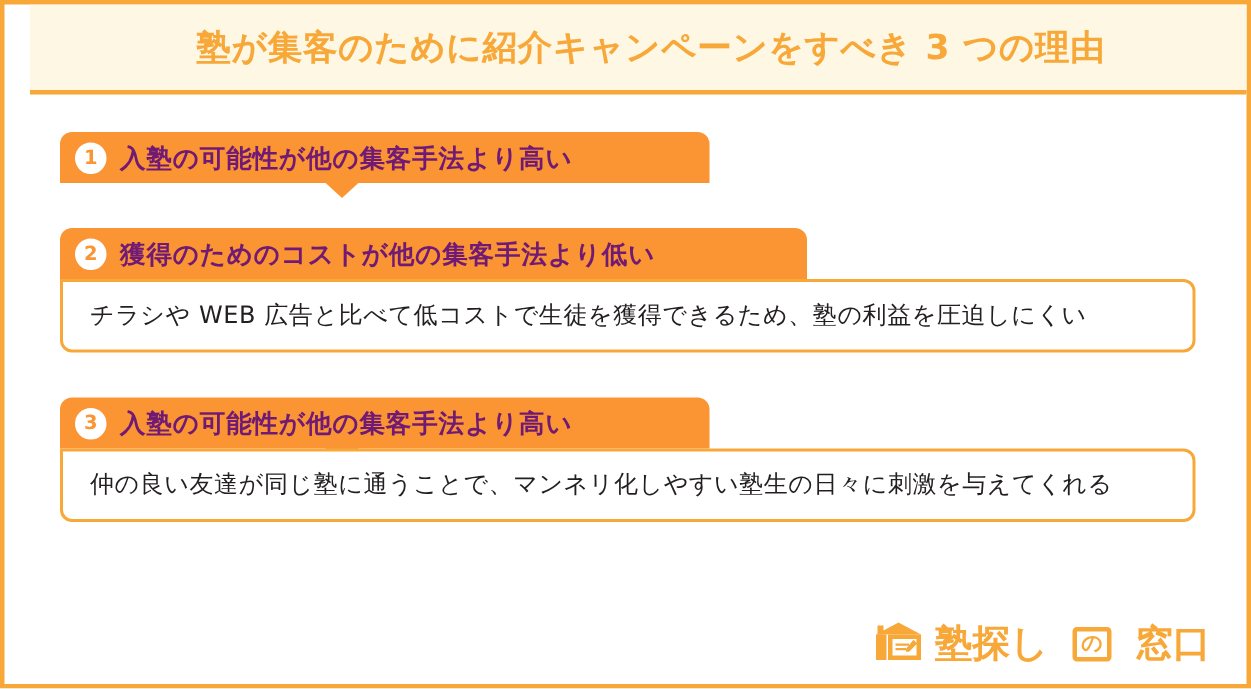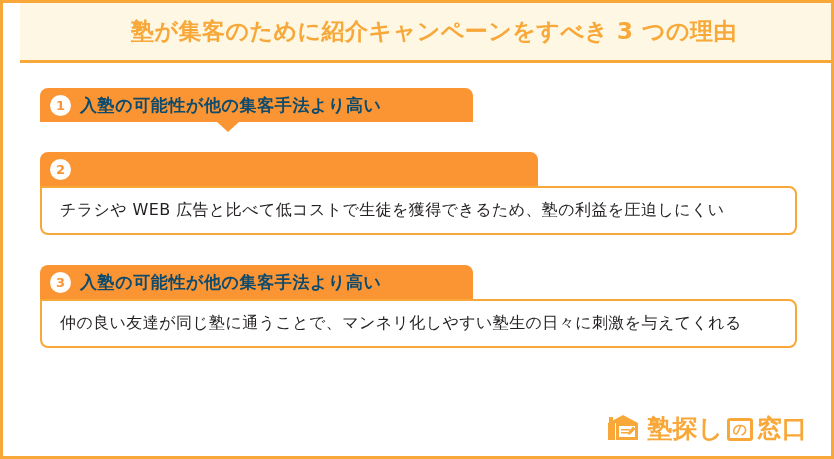--- a/index.html
+++ b/index.html
@@ -79,21 +79,21 @@
     background: #ffffff;
     color: #fb9432;
     font-size: 13px;
     font-weight: bold;
     line-height: 21px;
     text-align: center;
     margin-right: 9px;
     box-sizing: border-box;
   }
   .head-label {
-    color: #0c4a6e;
+    color: #701a75;
     font-size: 17px;
     font-weight: bold;
     letter-spacing: 0.6px;
     white-space: nowrap;
   }
 
   
   .tail {
     position: absolute;
     top: 33px;
@@ -135,21 +135,21 @@
     gap: 7px;
   }
   .logo-icon {
     width: 34px;
     height: 28px;
     display: block;
   }
   .logo-text {
     display: flex;
     align-items: center;
-    gap: 2px;
+    gap: 14px;
   }
   .logo-word {
     color: #f7a838;
     font-size: 25px;
     font-weight: bold;
     letter-spacing: 0px;
     line-height: 1;
   }
   .logo-no-box {
     display: inline-flex;
@@ -191,20 +191,21 @@
         </div>
         <div class="tail"></div>
       </div>
     </div>
 
     <div class="reason-spacer"></div>
     <div class="reason">
       <div class="head-row">
         <div class="head-bar w2">
           <div class="badge">2</div>
+          <div class="head-label">獲得のためのコストが他の集客手法より低い</div>
         </div>
         <div class="tail"></div>
       </div>
       <div class="body-box">
         <div class="body-text">チラシや WEB 広告と比べて低コストで生徒を獲得できるため、塾の利益を圧迫しにくい</div>
       </div>
     </div>
 
     <div class="reason-spacer"></div>
     <div class="reason">

